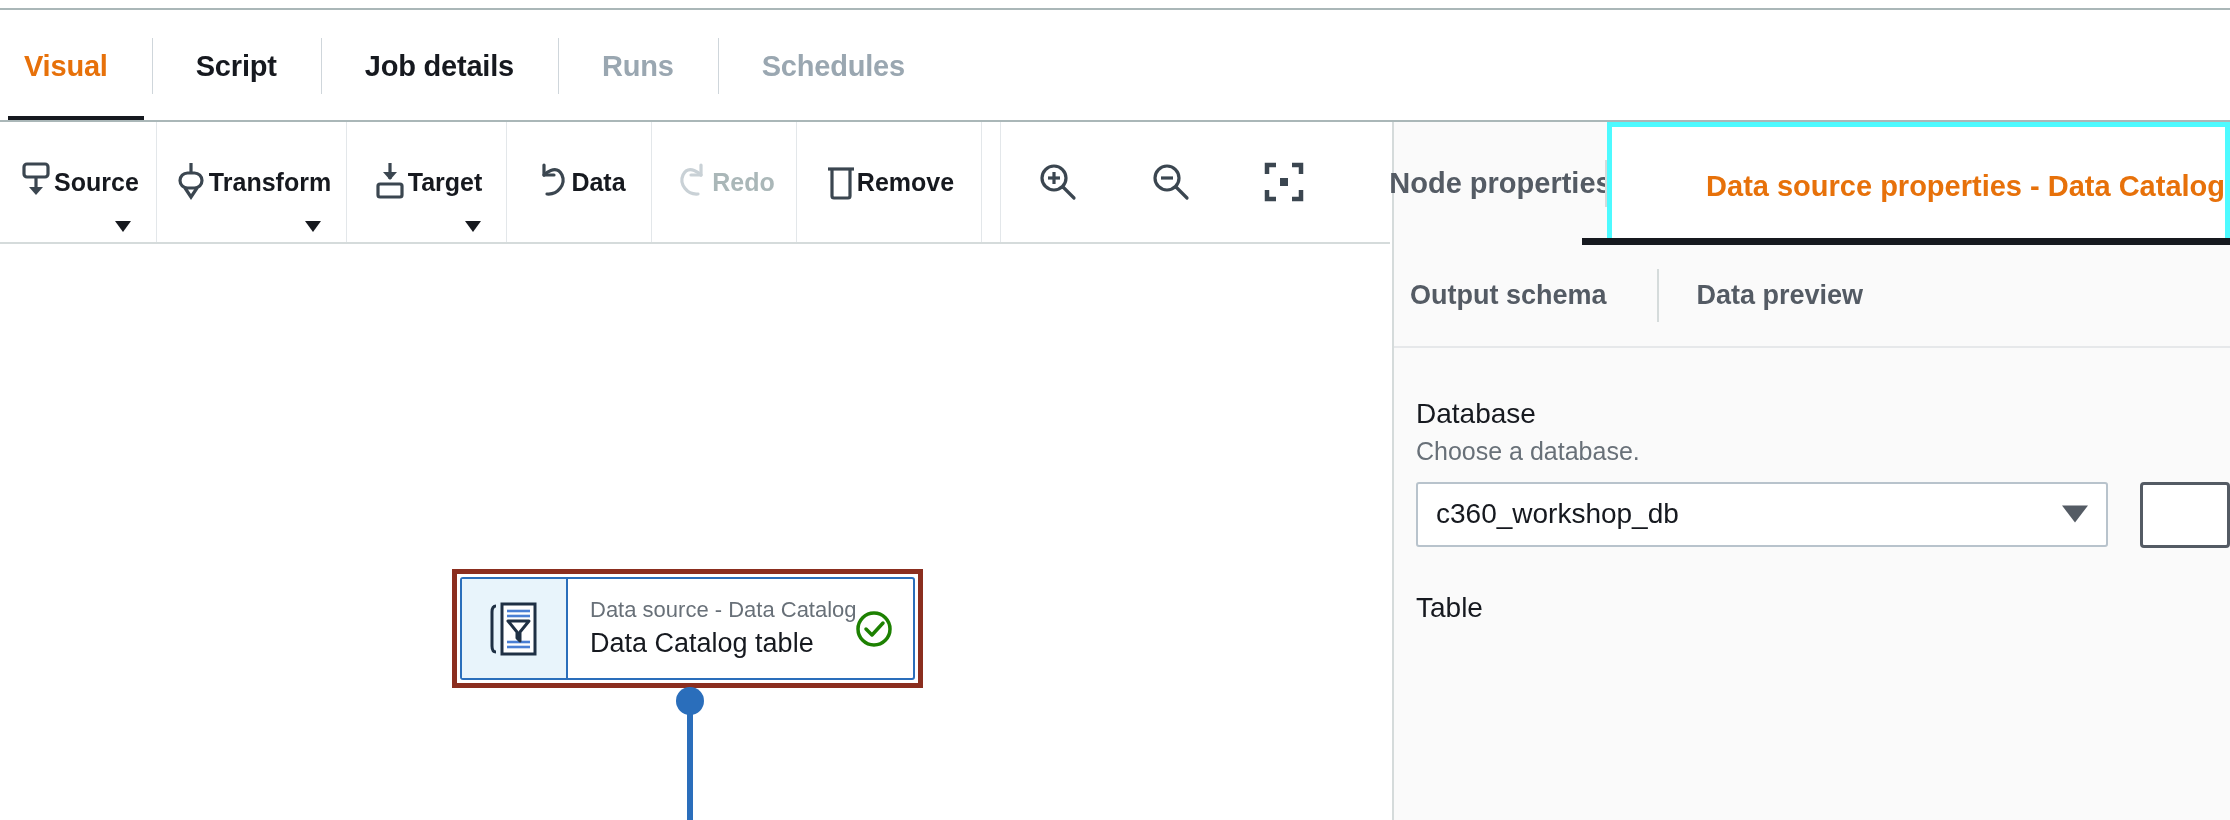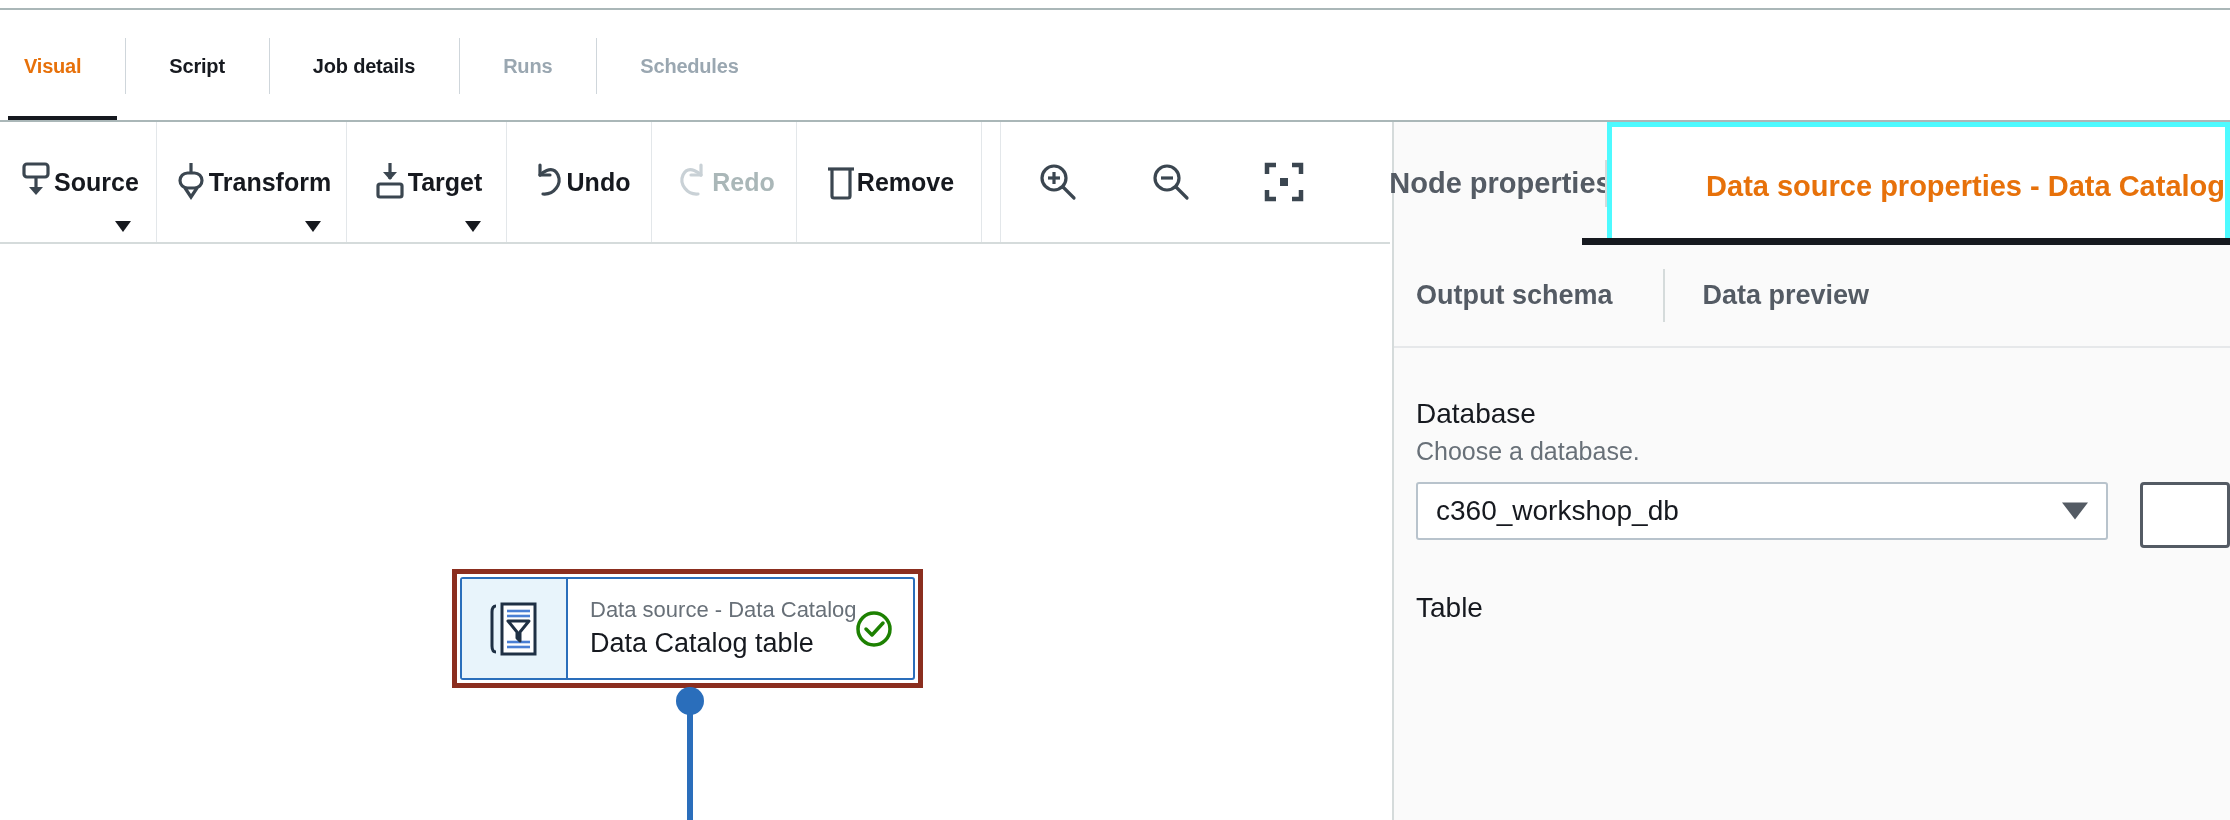--- a/index.html
+++ b/index.html
@@ -36,21 +36,21 @@
     display: flex;
     align-items: stretch;
     background: #ffffff;
   }
 
   .tab {
     position: relative;
     display: flex;
     align-items: center;
     padding: 16px 44px;
-    font-size: 20px;
+    font-size: 29px;
     font-weight: bold;
     color: #16191f;
     cursor: pointer;
     white-space: nowrap;
     letter-spacing: -0.2px;
   }
   .tab:first-child { padding-left: 24px; padding-right: 44px; }
   .tab + .tab::before {
     content: "";
     position: absolute;
@@ -349,21 +349,21 @@
     font-weight: bold;
     color: #545b64;
     padding: 0 40px;
     white-space: nowrap;
     cursor: pointer;
     position: relative;
     display: flex;
     align-items: center;
     height: 100%;
   }
-  .subtab:first-child { padding-left: 22px; padding-right: 50px; }
+  .subtab:first-child { padding-left: 16px; padding-right: 50px; }
   .subtab + .subtab::before {
     content: "";
     position: absolute;
     left: 0; top: 24px; bottom: 24px;
     width: 2px;
     background: #d5dbdb;
   }
 
   .panel-body {
     position: relative;
@@ -389,21 +389,21 @@
 
   .field-row {
     display: flex;
     align-items: stretch;
     gap: 32px;
   }
 
   .select {
     position: relative;
     width: 745px;
-    height: 58px;
+    height: 65px;
     background: #ffffff;
     border: 2px solid #b8c3cc;
     border-radius: 3px;
     display: flex;
     align-items: center;
     padding: 0 58px 0 18px;
     font-size: 28px;
     color: #16191f;
     cursor: pointer;
     white-space: nowrap;
@@ -496,21 +496,21 @@
         <div class="tool-caret"></div>
       </div>
 
       <div class="tool tool-w-undo">
         <div class="tool-icon">
           <svg width="38" height="40" viewBox="0 0 38 40" fill="none" stroke="#3b4650" stroke-width="3.2" stroke-linecap="round">
             <path d="M11 14 L11 4 M11 14 L21 14" stroke-linejoin="round"></path>
             <path d="M11 14 C 11 14, 23 2, 29 14 C 33 23, 25 34, 14 33"></path>
           </svg>
         </div>
-        <div class="tool-label">Undo</div>
+        <div class="tool-label">Data</div>
       </div>
 
       <div class="tool tool-w-redo disabled">
         <div class="tool-icon">
           <svg width="38" height="40" viewBox="0 0 38 40" fill="none" stroke="#c9d1d6" stroke-width="3.2" stroke-linecap="round">
             <path d="M27 14 L27 4 M27 14 L17 14" stroke-linejoin="round"></path>
             <path d="M27 14 C 27 14, 15 2, 9 14 C 5 23, 13 34, 24 33"></path>
           </svg>
         </div>
         <div class="tool-label">Redo</div>

